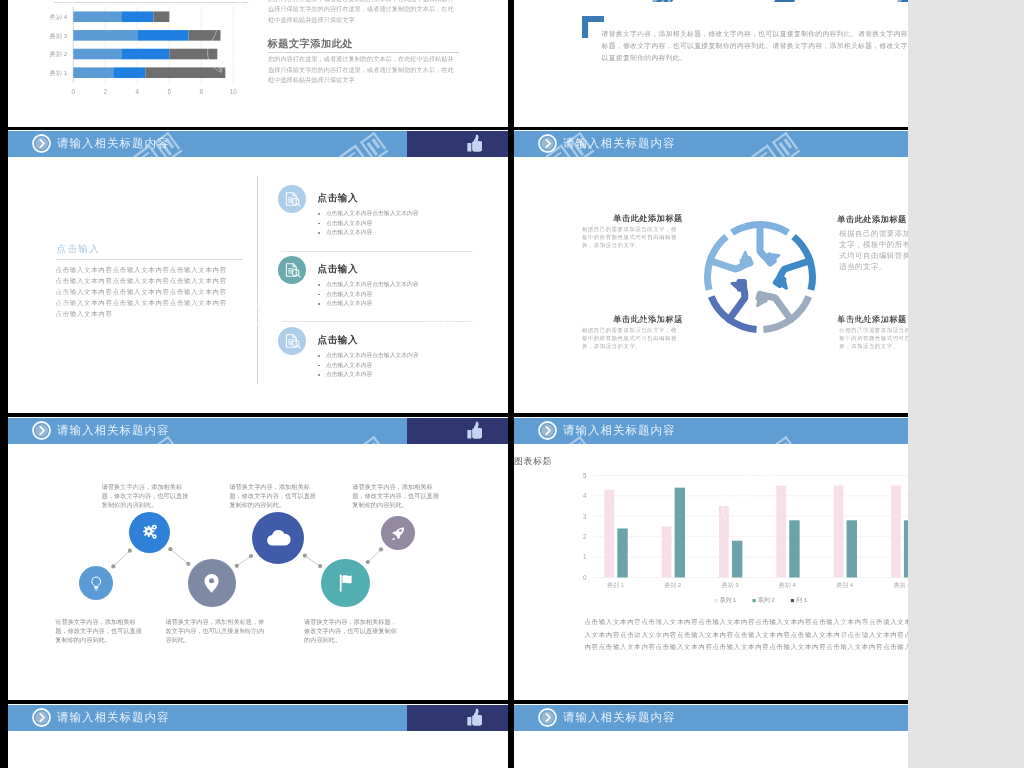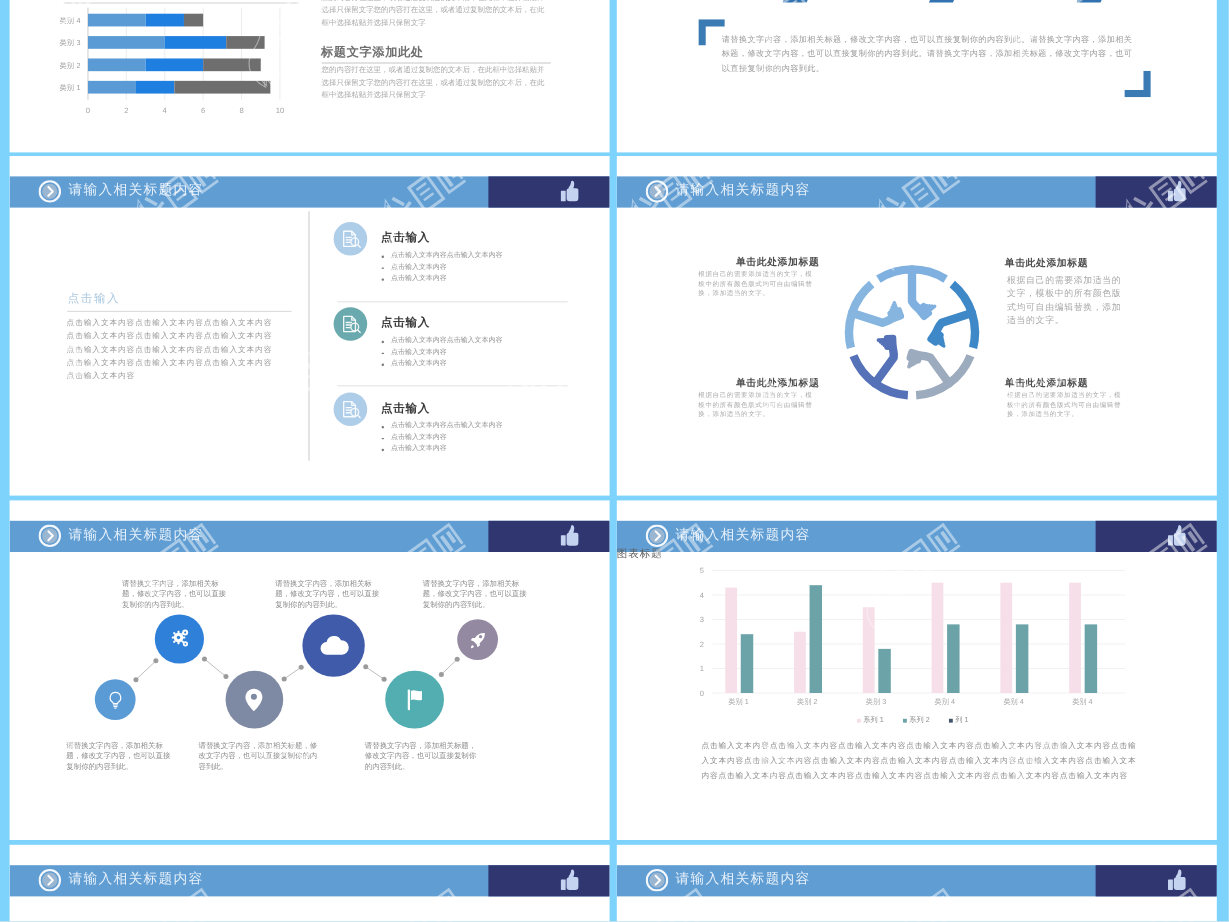--- a/index.html
+++ b/index.html
@@ -1,25 +1,25 @@
 <!DOCTYPE html>
 <html><head>
 <meta charset="utf-8">
 <title>PPT Template Preview</title>
 <style>
 html,body{margin:0;padding:0;}
 body{width:1024px;height:768px;overflow:hidden;background:#e3e3e3;
      font-family:"Liberation Sans",sans-serif;}
-.page{position:relative;width:1024px;height:768px;overflow:hidden;background:#7dd3fc;}
+.page{position:relative;width:908px;height:768px;overflow:hidden;background:#000000;}
 .slide{position:absolute;width:500px;height:283px;background:#fff;overflow:hidden;}
 .cL{left:8px;} .cR{left:514px;}
 .r1{top:-156px;} .r2{top:130px;} .r3{top:417px;} .r4{top:704px;}
 
 
-.shead{position:absolute;left:0;top:17px;width:500px;height:26px;text-decoration:underline;}
+.shead{position:absolute;left:0;top:1px;width:500px;height:26px;text-decoration:underline;}
 .bluebar{position:absolute;left:0;top:0;width:500px;height:26px;background:#5f9dd3;}
 .navy{position:absolute;left:399px;top:0;width:101px;height:26px;background:#303670;}
 .circ{position:absolute;left:23.7px;top:3.4px;width:19px;height:19px;}
 .htxt{position:absolute;left:49px;top:0;height:26px;line-height:25px;
       font-size:11.5px;color:#e8f1fa;letter-spacing:1.0px;}
 .thumb{position:absolute;left:458.5px;top:3.1px;width:15.8px;height:19.2px;}
 .wmlayer{position:absolute;left:0;top:0;width:500px;height:281px;pointer-events:none;z-index:6;mix-blend-mode:screen;opacity:.5;}
 
 
 .s1hl{position:absolute;left:45px;top:158px;width:196px;height:1px;background:#d9d9d9;}

